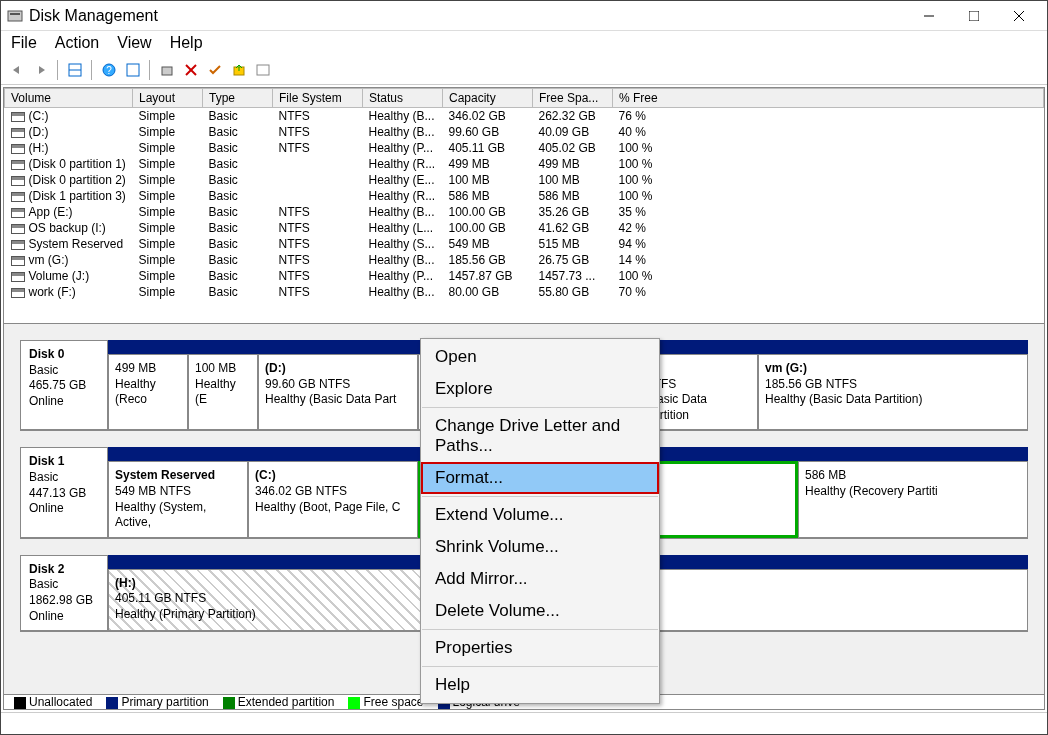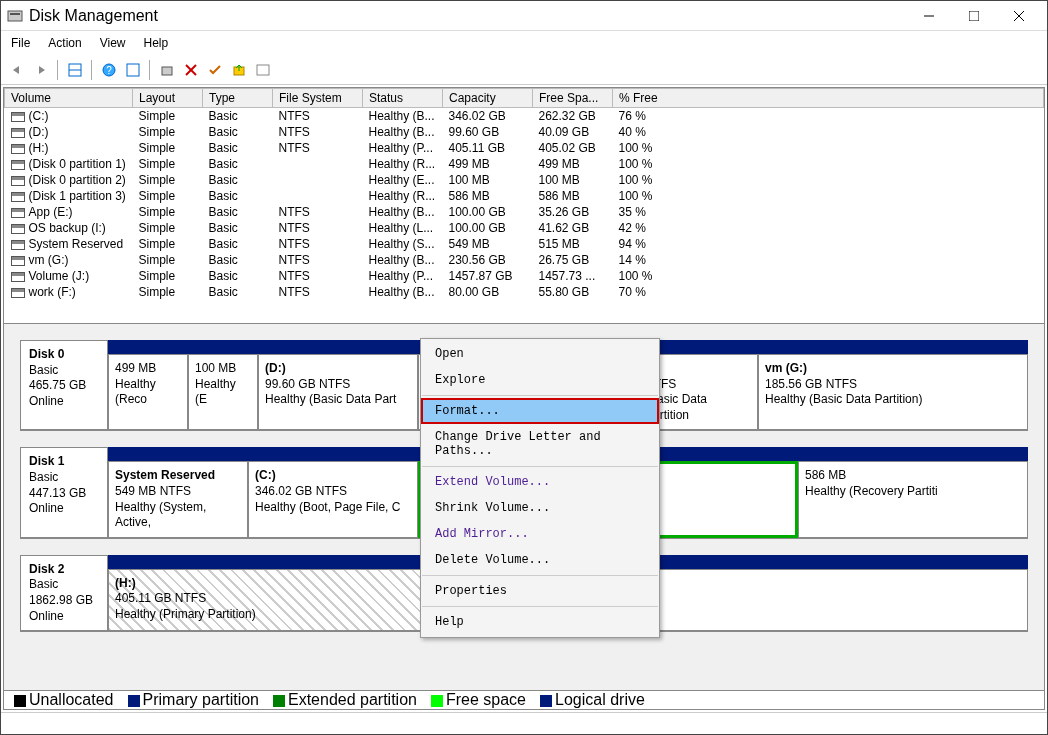--- a/index.html
+++ b/index.html
@@ -4,21 +4,21 @@
 <style>
 * { box-sizing: border-box; margin: 0; padding: 0; }
 body { font-family: "Segoe UI", Tahoma, sans-serif; font-size: 12px; background: #fff; color: #000; }
 .window { width: 1048px; height: 735px; border: 1px solid #444; display: flex; flex-direction: column; }
 .titlebar { display: flex; align-items: center; height: 30px; padding: 0 6px; border-bottom: 1px solid #ddd; }
 .titlebar .icon { width: 16px; height: 16px; margin-right: 6px; }
 .titlebar .title { flex: 1; font-size: 16px; }
 .winbtns { display: flex; gap: 0; }
 .winbtn { width: 45px; height: 28px; display: flex; align-items: center; justify-content: center; }
 .menubar { display: flex; gap: 18px; padding: 4px 10px; height: 24px; align-items: center; }
-.menubar span { font-size: 12px; text-align: right; }
+.menubar span { font-size: 16px; text-align: right; }
 .toolbar { display: flex; gap: 4px; padding: 2px 6px; height: 30px; align-items: center; border-bottom: 1px solid #ccc; }
 .tbtn { width: 20px; height: 20px; display: flex; align-items: center; justify-content: center; border: 1px solid transparent; }
 .tsep { width: 2px; height: 20px; border-left: 1px solid #aaa; margin: 0 2px; }
 .content { flex: 1; display: flex; flex-direction: column; border: 1px solid #888; margin: 2px; }
 .volumes { height: 235px; overflow: auto; }
 table { width: 100%; border-collapse: collapse; }
 th { text-align: left; font-weight: normal; font-size: 12px; padding: 2px 6px; background: #f0f0f0; border: 1px solid #bbb; }
 td { padding: 1px 6px; font-size: 12px; white-space: nowrap; }
 .volicon { display: inline-block; width: 14px; height: 10px; background: linear-gradient(#888 40%, #fff 40%); border: 1px solid #555; vertical-align: middle; margin-right: 4px; }
 .disks { flex: 1; background: #f0f0f0; overflow: auto; border-top: 1px solid #888; }
@@ -27,25 +27,25 @@
 .diskinfo b { font-size: 12px; }
 .partwrap { flex: 1; display: flex; flex-direction: column; }
 .navybar { height: 14px; background: #001a7a; width: 100%; }
 .parts { display: flex; flex: 1; }
 .part { border: 1px solid #888; padding: 6px 6px; font-size: 12px; line-height: 1.3; overflow: hidden; position: relative; }
 .part b { font-weight: bold; }
 .part.hatched::before { content: ""; position: absolute; inset: 0; background: repeating-linear-gradient(45deg, #ccc 0 2px, transparent 2px 8px); z-index: 0; }
 .part.hatched > * { position: relative; z-index: 1; }
 .part.green { border: 3px solid #0a0; }
 .contextmenu { position: absolute; top: 338px; left: 420px; width: 240px; background: #f4f4f4; border: 1px solid #999; box-shadow: 2px 2px 4px rgba(0,0,0,0.3); z-index: 100; padding: 2px 0; }
-.contextmenu .item { padding: 6px 14px; font-size: 12px; font-family: Liberation Mono, monospace; }
-.contextmenu .item.disabled { color: #4c1d95; }
+.contextmenu .item { padding: 6px 14px; font-size: 17px; }
+.contextmenu .item.disabled { color: #000000; }
 .contextmenu .sep { height: 1px; background: #ccc; margin: 2px 1px; }
 .contextmenu .item.highlight { background: #91c9f7; border: 2px solid #cc0000; padding: 4px 12px; }
-.legend { border-top: 1px solid #888; padding: 0 10px; display: flex; gap: 14px; font-size: 16px; align-items: center; }
+.legend { border-top: 1px solid #888; padding: 0 10px; display: flex; gap: 14px; font-size: 12px; align-items: center; }
 .sw { width: 12px; height: 12px; display: inline-block; margin-right: 3px; vertical-align: middle; }
 .statusbar { height: 22px; border-top: 1px solid #ccc; }
 </style>
 </head>
 <body>
 
 <div class="window">
   <div class="titlebar">
     <span class="icon">
       <svg width="16" height="16">
@@ -246,21 +246,21 @@
               <td>549 MB</td>
               <td>515 MB</td>
               <td>94 %</td>
             </tr>
             <tr>
               <td><span class="volicon"></span>vm (G:)</td>
               <td>Simple</td>
               <td>Basic</td>
               <td>NTFS</td>
               <td>Healthy (B...</td>
-              <td>230.56 GB</td>
+              <td>185.56 GB</td>
               <td>26.75 GB</td>
               <td>14 %</td>
             </tr>
             <tr>
               <td><span class="volicon"></span>Volume (J:)</td>
               <td>Simple</td>
               <td>Basic</td>
               <td>NTFS</td>
               <td>Healthy (P...</td>
               <td>1457.87 GB</td>
@@ -376,22 +376,22 @@
       <span><span class="sw" style="background:#001a7a"></span><span>Logical drive</span></span>
     </div>
   </div>
 
   <div class="statusbar"></div>
 
   <div class="contextmenu">
     <div class="item">Open</div>
     <div class="item">Explore</div>
     <div class="sep"></div>
+    <div class="item">Change Drive Letter and Paths...</div>
     <div class="item highlight">Format...</div>
-    <div class="item">Change Drive Letter and Paths...</div>
     <div class="sep"></div>
     <div class="item disabled">Extend Volume...</div>
     <div class="item">Shrink Volume...</div>
     <div class="item disabled">Add Mirror...</div>
     <div class="item">Delete Volume...</div>
     <div class="sep"></div>
     <div class="item">Properties</div>
     <div class="sep"></div>
     <div class="item">Help</div>
   </div>

